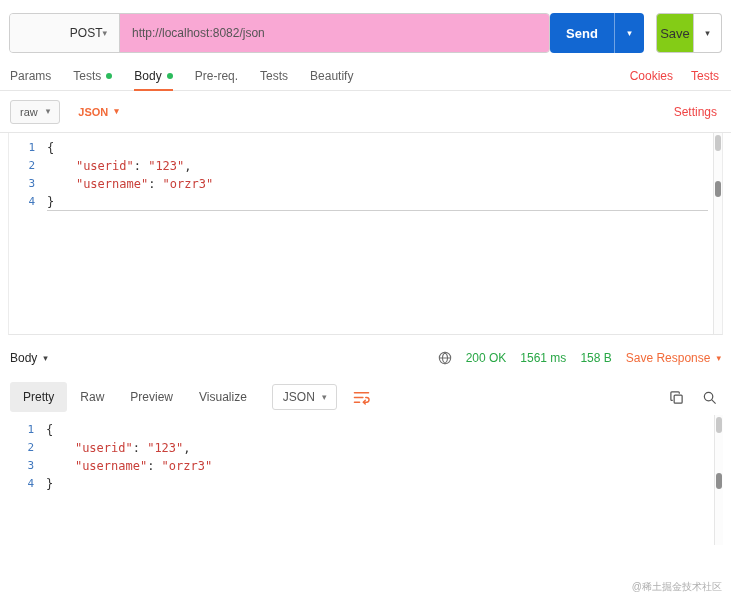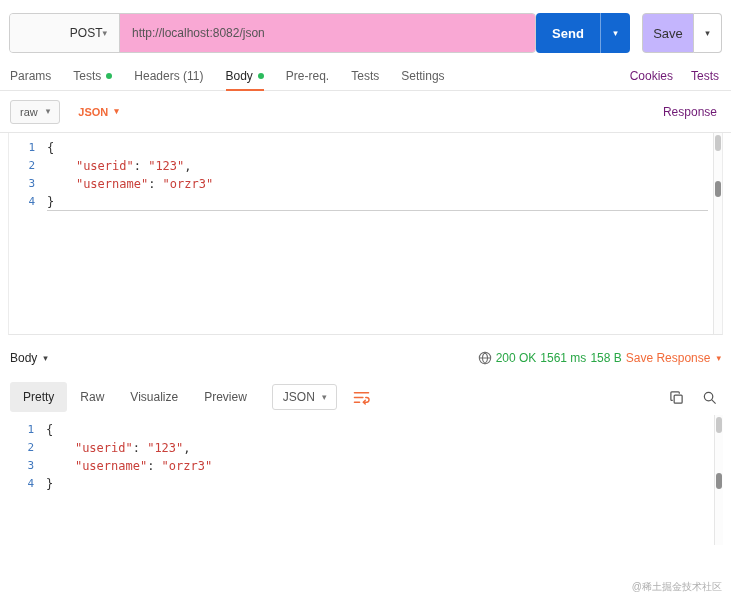--- a/index.html
+++ b/index.html
@@ -34,37 +34,37 @@
     width:64px; background:#1267D2; color:#fff; border:none;
     font-size:13px; font-weight:600; cursor:pointer;
     font-family:"Liberation Sans", sans-serif;
   }
   .send-caret-btn {
     width:30px; background:#1267D2; border:none; border-left:1px solid rgba(255,255,255,.4);
     cursor:pointer; display:flex; align-items:center; justify-content:center;
   }
   .save-group { display:flex; margin-left:12px; }
   .save-btn {
-    width:52px; background:#c4b5fd; border:1px solid #ccc; border-radius:4px 0 0 4px;
+    width:38px; background:#84cc16; border:1px solid #ccc; border-radius:4px 0 0 4px;
     font-size:13px; color:#333; cursor:pointer; font-family:"Liberation Sans", sans-serif;
   }
   .save-caret-btn {
     width:28px; background:#fff; border:1px solid #ccc; border-left:none;
     border-radius:0 4px 4px 0; cursor:pointer;
     display:flex; align-items:center; justify-content:center;
   }
 
   
   .tabs-row { display:flex; align-items:center; margin-top:8px; padding:0 10px; height:30px; border-bottom:1px solid #e6e6e6; }
   .tab { font-size:12px; color:#5f5f5f; margin-right:22px; height:100%; display:flex; align-items:center; position:relative; cursor:pointer; white-space:nowrap; }
   .tab .dot { width:6px; height:6px; border-radius:50%; background:#2CBB5D; margin-left:5px; }
   .tab.active { color:#282828; }
   .tab.active::after { content:""; position:absolute; left:0; right:0; bottom:-1px; height:2px; background:#F26B3A; }
   .tabs-right { margin-left:auto; display:flex; gap:18px; margin-right:2px; }
-  .link-orange { color:#701a75; font-size:12px; cursor:pointer; }
+  .link-orange { color:#ef4444; font-size:12px; cursor:pointer; }
 
   
   .body-toolbar { display:flex; align-items:center; height:42px; padding:0 10px; border-bottom:1px solid #e6e6e6; }
   .raw-select {
     display:flex; align-items:center; gap:8px; border:1px solid #d4d4d4; border-radius:3px;
     background:#f9f9f9; padding:5px 9px; font-size:11px; color:#555; cursor:pointer;
   }
   .json-select { display:flex; align-items:center; gap:6px; margin-left:18px; color:#F26B3A; font-size:11px; font-weight:600; cursor:pointer; }
   .beautify { margin-left:auto; margin-right:4px; }
 
@@ -81,21 +81,21 @@
   .scrollbar { position:absolute; top:0; right:0; bottom:0; width:9px; background:#fcfcfc; border-left:1px solid #e6e6e6; }
   .thumb { position:absolute; left:1px; width:6px; height:16px; border-radius:3px; cursor:pointer; }
   .thumb.light { background:#c9c9c9; top:2px; }
   .thumb.dark { background:#8f8f8f; }
   .thumb.pos-48 { top:48px; }
   .thumb.pos-58 { top:58px; }
 
   
   .response-header { display:flex; align-items:center; height:34px; padding:0 10px; margin-top:6px; }
   .body-select { display:flex; align-items:center; gap:6px; font-size:12px; color:#282828; cursor:pointer; }
-  .response-meta { margin-left:auto; display:flex; align-items:center; gap:4px; font-size:12px; }
+  .response-meta { margin-left:auto; display:flex; align-items:center; gap:14px; font-size:12px; }
   .meta-green { color:#29A746; }
   .save-response { color:#F26B3A; display:flex; align-items:center; gap:6px; cursor:pointer; font-size:12px; }
 
   .response-tabs { display:flex; align-items:center; height:36px; padding:0 10px; margin-top:4px; }
   .rtab { font-size:12px; color:#555; padding:8px 13px; border-radius:3px; cursor:pointer; }
   .rtab.active { background:#ececec; color:#282828; }
   .json-dropdown {
     margin-left:12px; display:flex; align-items:center; gap:7px; border:1px solid #d8d8d8;
     border-radius:3px; padding:5px 10px; font-size:12px; color:#555; background:#fff; cursor:pointer;
   }
@@ -133,52 +133,49 @@
   </div>
 
   <div class="tabs-row">
     <div class="tab">
       <span>Params</span>
     </div>
     <div class="tab">
       <span>Tests</span>
       <span class="dot"></span>
     </div>
-    <div class="tab">
-      <span>Headers (11)</span>
-    </div>
     <div class="tab active">
       <span>Body</span>
       <span class="dot"></span>
     </div>
     <div class="tab">
       <span>Pre-req.</span>
     </div>
     <div class="tab">
       <span>Tests</span>
     </div>
     <div class="tab">
-      <span>Settings</span>
+      <span>Beautify</span>
     </div>
     <div class="tabs-right">
       <span class="link-orange">Cookies</span>
       <span class="link-orange">Tests</span>
     </div>
   </div>
 
   <div class="body-toolbar">
     <div class="raw-select">
       <span>raw</span>
       <span class="caret">▾</span>
     </div>
     <div class="json-select">
       <span>JSON</span>
       <span class="caret orange">▾</span>
     </div>
-    <span class="link-orange beautify">Response</span>
+    <span class="link-orange beautify">Settings</span>
   </div>
 
   <div class="editor-wrap request">
     <div class="code-line">
       <span class="ln">1</span>
       <span class="code"><span>{</span></span>
     </div>
     <div class="code-line">
       <span class="ln">2</span>
       <span class="code"><span>    </span><span class="tok-str">"userid"</span><span>: </span><span class="tok-str">"123"</span><span>,</span></span>
@@ -215,22 +212,22 @@
       <span class="save-response">
         <span>Save Response</span>
         <span class="caret orange">▾</span>
       </span>
     </div>
   </div>
 
   <div class="response-tabs">
     <div class="rtab active">Pretty</div>
     <div class="rtab">Raw</div>
+    <div class="rtab">Preview</div>
     <div class="rtab">Visualize</div>
-    <div class="rtab">Preview</div>
     <div class="json-dropdown">
       <span>JSON</span>
       <span class="caret">▾</span>
     </div>
     <span class="wrap-icon">
       <svg width="17" height="15" viewBox="0 0 18 15" fill="none" stroke="#F26B3A" stroke-width="1.5" stroke-linecap="round" stroke-linejoin="round">
         <path d="M1.5 2.5h15M1.5 7.5h9M1.5 12.5h5.5"></path>
         <path d="M13.5 7.5h1a2.5 2.5 0 0 1 0 5h-3.5"></path>
         <path d="M13 10.5l-2 2 2 2"></path>
       </svg>

